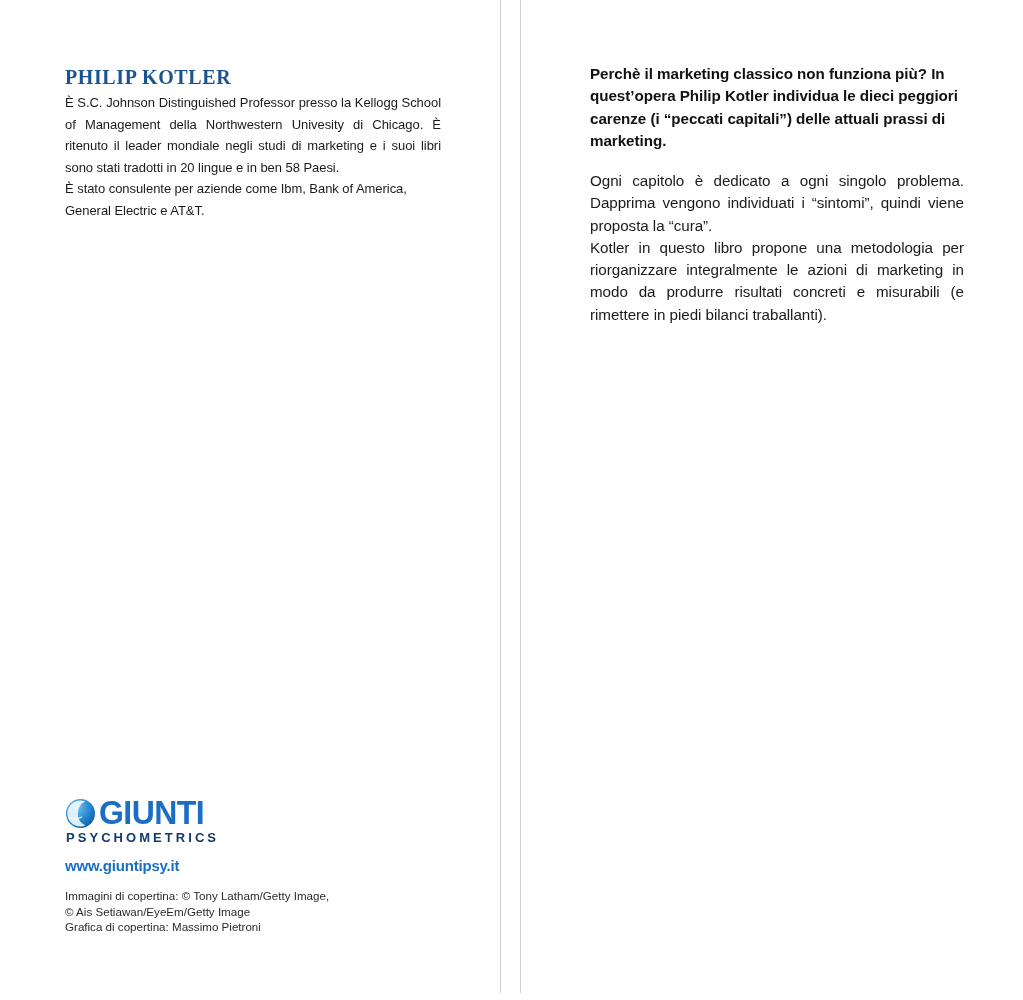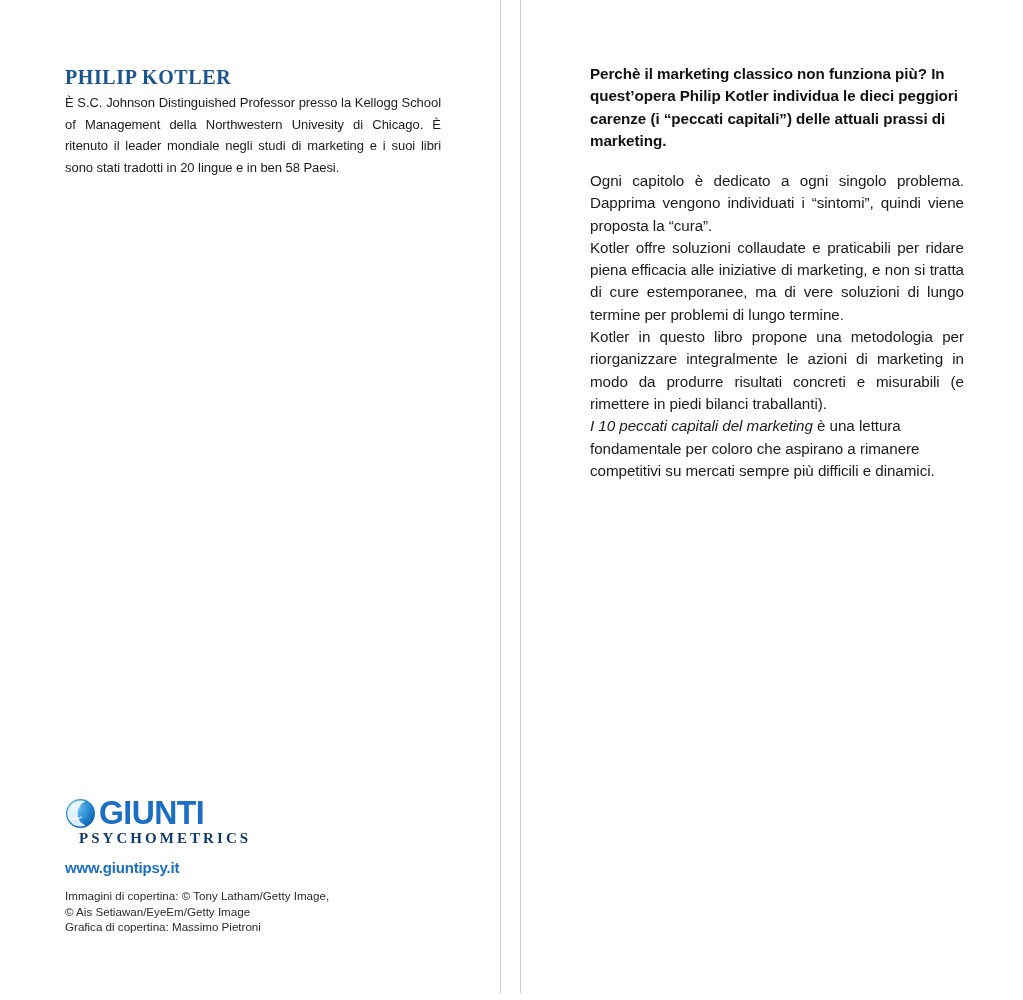--- a/index.html
+++ b/index.html
@@ -89,24 +89,24 @@
     font-weight: bold;
     font-size: 33px;
     line-height: 33px;
     letter-spacing: -0.6px;
     color: #1a6fc4;
     transform: scaleX(0.97);
     transform-origin: left center;
   }
   .logo-sub {
     margin-top: 1px;
-    margin-left: 14px;
-    font-family: Liberation Serif, serif;
-    font-weight: bold;
-    font-size: 15px;
+    margin-left: 1px;
+    font-family: Liberation Sans, sans-serif;
+    font-weight: bold;
+    font-size: 13px;
     letter-spacing: 3.05px;
     color: #123a6b;
   }
   .website {
     margin-top: 12px;
     font-family: "Liberation Sans", sans-serif;
     font-weight: bold;
     font-size: 15px;
     letter-spacing: -0.2px;
     color: #1a6fc4;
@@ -166,20 +166,21 @@
 </style>
 </head>
 <body>
 
 <div id="back-panel">
 
   <div class="author-name">PHILIP KOTLER</div>
 
   <div class="author-bio">
     <p>È S.C. Johnson Distinguished Professor presso la Kellogg School of Management della Northwestern Univesity di Chicago. È ritenuto il leader mondiale negli studi di marketing e i suoi libri sono stati tradotti in 20 lingue e in ben 58 Paesi.</p>
+    <p class="lastline">È stato consulente per aziende come Ibm, Bank of America, General Electric e AT&amp;T.</p>
   </div>
 
   <div id="publisher-block">
     <div class="logo-row">
       <span class="logo-mark">
         <svg width="31" height="31" viewBox="0 0 31 31">
           <defs>
             <radialGradient id="gball" cx="35%" cy="30%" r="78%">
               <stop offset="0%" stop-color="#7cc4ef"></stop>
               <stop offset="55%" stop-color="#2a8ed4"></stop>
@@ -209,17 +210,15 @@
 <div class="fold-line" id="fold-b"></div>
 
 <div id="flap-panel">
 
   <div class="blurb-lead">
     <p class="lastline">Perchè il marketing classico non funziona più? In quest’opera Philip Kotler individua le dieci peggiori carenze (i “peccati capitali”) delle attuali prassi di marketing.</p>
   </div>
 
   <div class="blurb-body">
     <p>Ogni capitolo è dedicato a ogni singolo problema. Dapprima vengono individuati i “sintomi”, quindi viene proposta la “cura”.</p>
-    <p>Kotler offre soluzioni collaudate e praticabili per ridare piena efficacia alle iniziative di marketing, e non si tratta di cure estemporanee, ma di vere soluzioni di lungo termine per problemi di lungo termine.</p>
     <p>Kotler in questo libro propone una metodologia per riorganizzare integralmente le azioni di marketing in modo da produrre risultati concreti e misurabili (e rimettere in piedi bilanci traballanti).</p>
-    <p class="lastline"><em>I 10 peccati capitali del marketing</em><span> è una lettura fondamentale per coloro che aspirano a rimanere competitivi su mercati sempre più difficili e dinamici.</span></p>
   </div>
 </div>
 
 </body></html>

